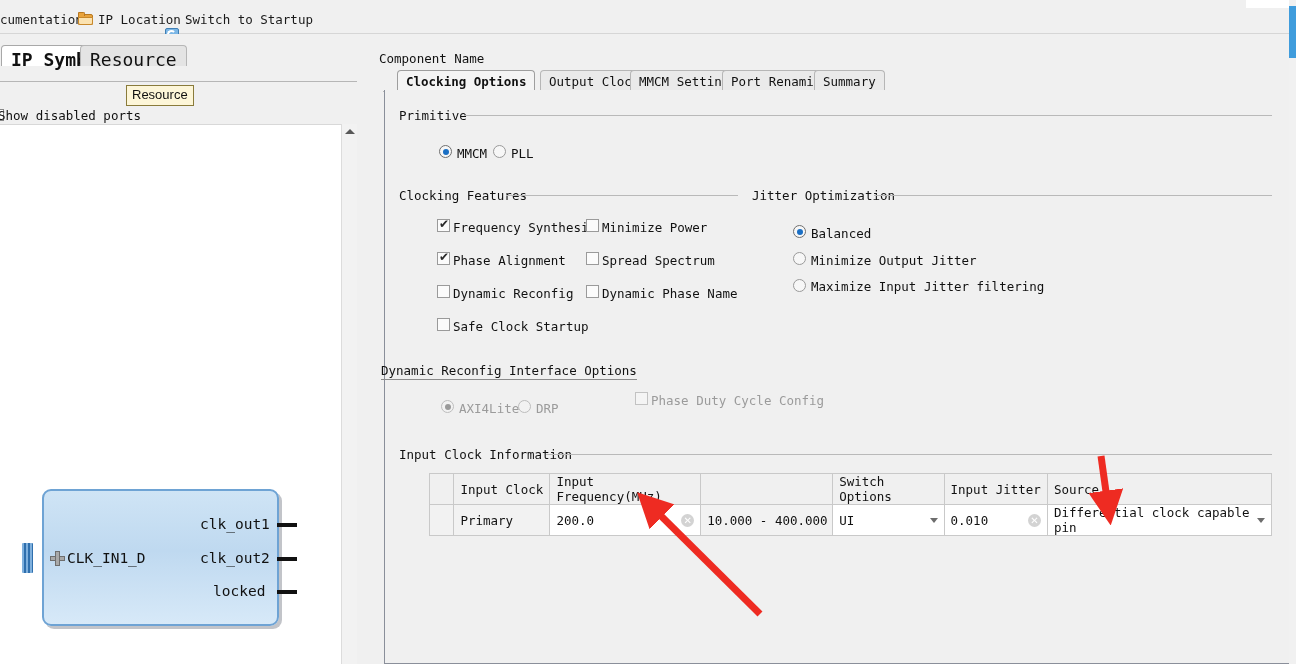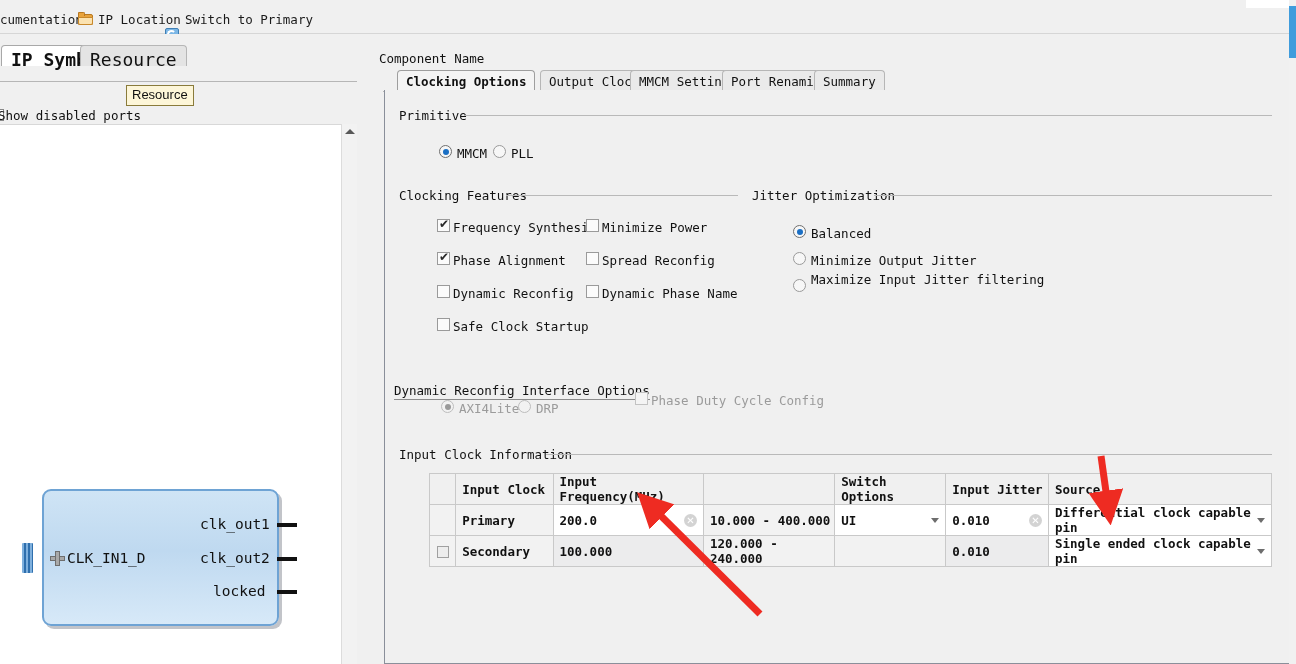--- a/index.html
+++ b/index.html
@@ -206,21 +206,21 @@
   .link-title {
     position:absolute; font-size:12.5px; color:#111; white-space:nowrap;
     border-bottom: 1px solid #8b8b8b; padding-bottom:1px;
   }
 
   
   #ict { position: absolute; left: 429px; top: 473px; width: 843px; border-collapse: collapse; }
   #ict td, #ict th {
     border: 1px solid #c9c9c9;
     font-family: "DejaVu Sans Mono","Liberation Mono", monospace;
-    font-size: 12.5px; color: #111; font-weight: bold;
+    font-size: 12.5px; color: #111; font-weight: normal;
     padding: 0; height: 24px; vertical-align: middle;
     background: #f4f4f4;
     text-align: left;
   }
   #ict th { background:#f0f0f0; height: 22px; }
   #ict .pad { padding-left: 6px; }
   .cell-white { background:#ffffff !important;margin-top:31px; }
   .cell-grey  { background:#ececed !important; }
   .cell-plain { background:#f2f2f2 !important; }
   .dimtext { color:#b8b8b8; }
@@ -265,21 +265,21 @@
     <div class="back"></div>
       <div class="tab"></div>
       <div class="front"></div>
   </div>
   <div class="tb-item" style="left:98px;text-align:center;">IP Location</div>
 
   <div class="tb-icon refresh-ico" style="left:165px;">
     <div class="sq"></div>
       <div class="arr"></div>
   </div>
-  <div class="tb-item" style="left:185px;">Switch to Primary</div>
+  <div class="tb-item" style="left:185px;">Switch to Startup</div>
 </div>
 
 <div id="leftpane">
 
   <div class="tabstrip-left">
     <div class="ltab active" style="left:1px;">IP Symbol</div>
     <div class="ltab" style="left:80px;">Resource</div>
   </div>
   <div class="left-sep"></div>
 
@@ -352,38 +352,38 @@
 <div class="cbox" style="left:437px; top:285px;"></div>
 <div class="opt-label" style="left:453px; top:286px;">Dynamic Reconfig</div>
 
 <div class="cbox" style="left:437px; top:318px;"></div>
 <div class="opt-label" style="left:453px; top:319px;">Safe Clock Startup</div>
 
 <div class="cbox" style="left:586px; top:219px;"></div>
 <div class="opt-label" style="left:602px; top:220px;">Minimize Power</div>
 
 <div class="cbox" style="left:586px; top:252px;"></div>
-<div class="opt-label" style="left:602px; top:253px;">Spread Reconfig</div>
+<div class="opt-label" style="left:602px; top:253px;">Spread Spectrum</div>
 
 <div class="cbox" style="left:586px; top:285px;"></div>
 <div class="opt-label" style="left:602px; top:286px;">Dynamic Phase Name</div>
 
 <div class="grp-title" style="left:752px; top:188px;">Jitter Optimization</div>
 <div class="grp-rule" style="left:874px; top:195px; width:398px;"></div>
 
 <div class="radio on" style="left:793px; top:225px;"></div>
 <div class="opt-label" style="left:811px; top:226px;">Balanced</div>
 
 <div class="radio" style="left:793px; top:252px;"></div>
 <div class="opt-label" style="left:811px; top:253px;">Minimize Output Jitter</div>
 
 <div class="radio" style="left:793px; top:279px;"></div>
-<div class="opt-label" style="left:811px; top:272px;">Maximize Input Jitter filtering</div>
-
-<div class="link-title" style="left:394px; top:363px;margin-top:20px;">Dynamic Reconfig Interface Options</div>
+<div class="opt-label" style="left:811px; top:279px;">Maximize Input Jitter filtering</div>
+
+<div class="link-title" style="left:381px; top:363px;">Dynamic Reconfig Interface Options</div>
 
 <div class="radio dim on" style="left:441px; top:400px;"></div>
 <div class="opt-label dim" style="left:459px; top:401px;">AXI4Lite</div>
 <div class="radio dim" style="left:518px; top:400px;"></div>
 <div class="opt-label dim" style="left:536px; top:401px;">DRP</div>
 
 <div class="cbox dim" style="left:635px; top:392px;"></div>
 <div class="opt-label dim" style="left:651px; top:393px;">Phase Duty Cycle Config</div>
 
 <div class="grp-title" style="left:399px; top:447px;">Input Clock Information</div>
@@ -416,34 +416,20 @@
     <td class="cell-white relcell">
       <span style="display:inline-block;padding-left:6px;">0.010</span>
       <span class="clearbtn">✕</span>
     </td>
     <td class="cell-white relcell">
       <span style="display:inline-block;padding-left:6px;">Differential clock capable pin</span>
       <span class="combo-arrow"></span>
     </td>
   </tr>
 
-  <tr>
-    <td class="cell-plain">
-      <span class="tbl-cb"></span>
-    </td>
-    <td class="cell-plain pad">Secondary</td>
-    <td class="cell-grey pad">100.000</td>
-    <td class="cell-plain pad dimtext">120.000 - 240.000</td>
-    <td class="cell-plain pad"></td>
-    <td class="cell-grey pad">0.010</td>
-    <td class="cell-white relcell">
-      <span style="display:inline-block;padding-left:6px;">Single ended clock capable pin</span>
-      <span class="combo-arrow"></span>
-    </td>
-  </tr>
 </tbody>
   </table>
 
 <svg id="arrows">
   <defs>
     <marker id="ah" markerWidth="5" markerHeight="5" refX="2.2" refY="2.5" orient="auto">
       <path d="M0,0 L5,2.5 L0,5 z" fill="#ee2b22"></path>
     </marker>
   </defs>
   <line x1="760" y1="614" x2="651" y2="506" stroke="#ee2b22" stroke-width="7" marker-end="url(#ah)"></line>

